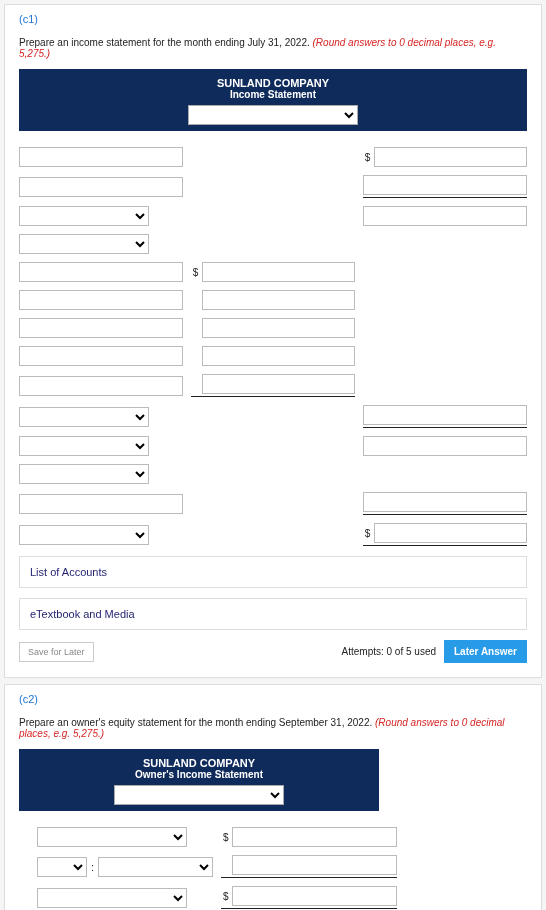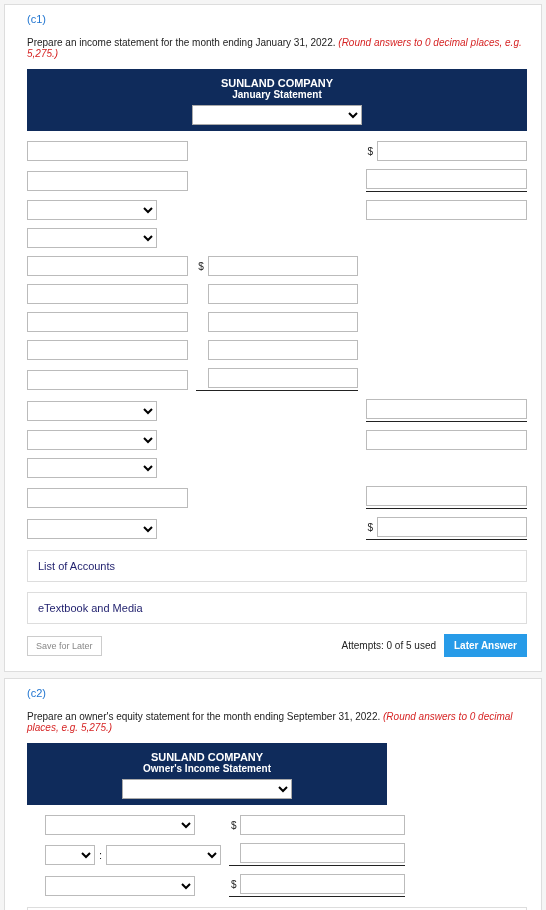--- a/index.html
+++ b/index.html
@@ -7,41 +7,41 @@
     font-family: Arial, Helvetica, sans-serif;
     background: #f5f5f5;
     font-size: 11px;
     color: #222;
     width: 546px;
   }
   .panel {
     background: #fff;
     border: 1px solid #ddd;
     margin: 4px 4px 6px 4px;
-    padding: 8px 14px 14px 22px;
+    padding: 8px 14px 14px 14px;
   }
   .section-label {
     color: #1f74d0;
     font-size: 11px;
     margin-bottom: 12px;
   }
   .instruction {
     font-size: 10px;
     color: #222;
     margin-bottom: 10px;
   }
   .instruction .red { color: #d62424; font-style: italic; }
   .stmt-header {
     background: #0f2b5b;
     color: #fff;
     text-align: center;
     padding: 8px 0 6px 0;
     font-weight: bold;
     font-size: 11px;
-    margin-bottom: 10px;
+    margin-bottom: 16px;
   }
   .stmt-header .sub { font-weight: bold; font-size: 10px; }
   .stmt-header .hdr-select {
     margin-top: 5px;
   }
   .stmt-header select {
     width: 170px;
     height: 20px;
     background: #fff;
     border: 1px solid #aaa;
@@ -128,26 +128,26 @@
     border-bottom: 1px solid transparent;
   }
   .amount-box.ul { border-bottom: 1px solid #222; padding-bottom:2px;}
 </style>
 </head>
 <body>
 
 <div class="panel">
   <div class="section-label">(c1)</div>
   <div class="instruction">
-    <span>Prepare an income statement for the month ending January 31, 2022. </span><span class="red">(Round answers to 0 decimal places, e.g. 5,275.)</span>
+    <span>Prepare an income statement for the month ending July 31, 2022. </span><span class="red">(Round answers to 0 decimal places, e.g. 5,275.)</span>
   </div>
 
   <div class="stmt-header">
     <div>SUNLAND COMPANY</div>
-    <div class="sub">January Statement</div>
+    <div class="sub">Income Statement</div>
     <div class="hdr-select"><select><option></option></select></div>
   </div>
 
   <div class="grid">
 
     <div class="cell">
         <input type="text" class="txt-wide" style="">
       </div>
     <div class="empty"></div>
     <div class="cell right">

